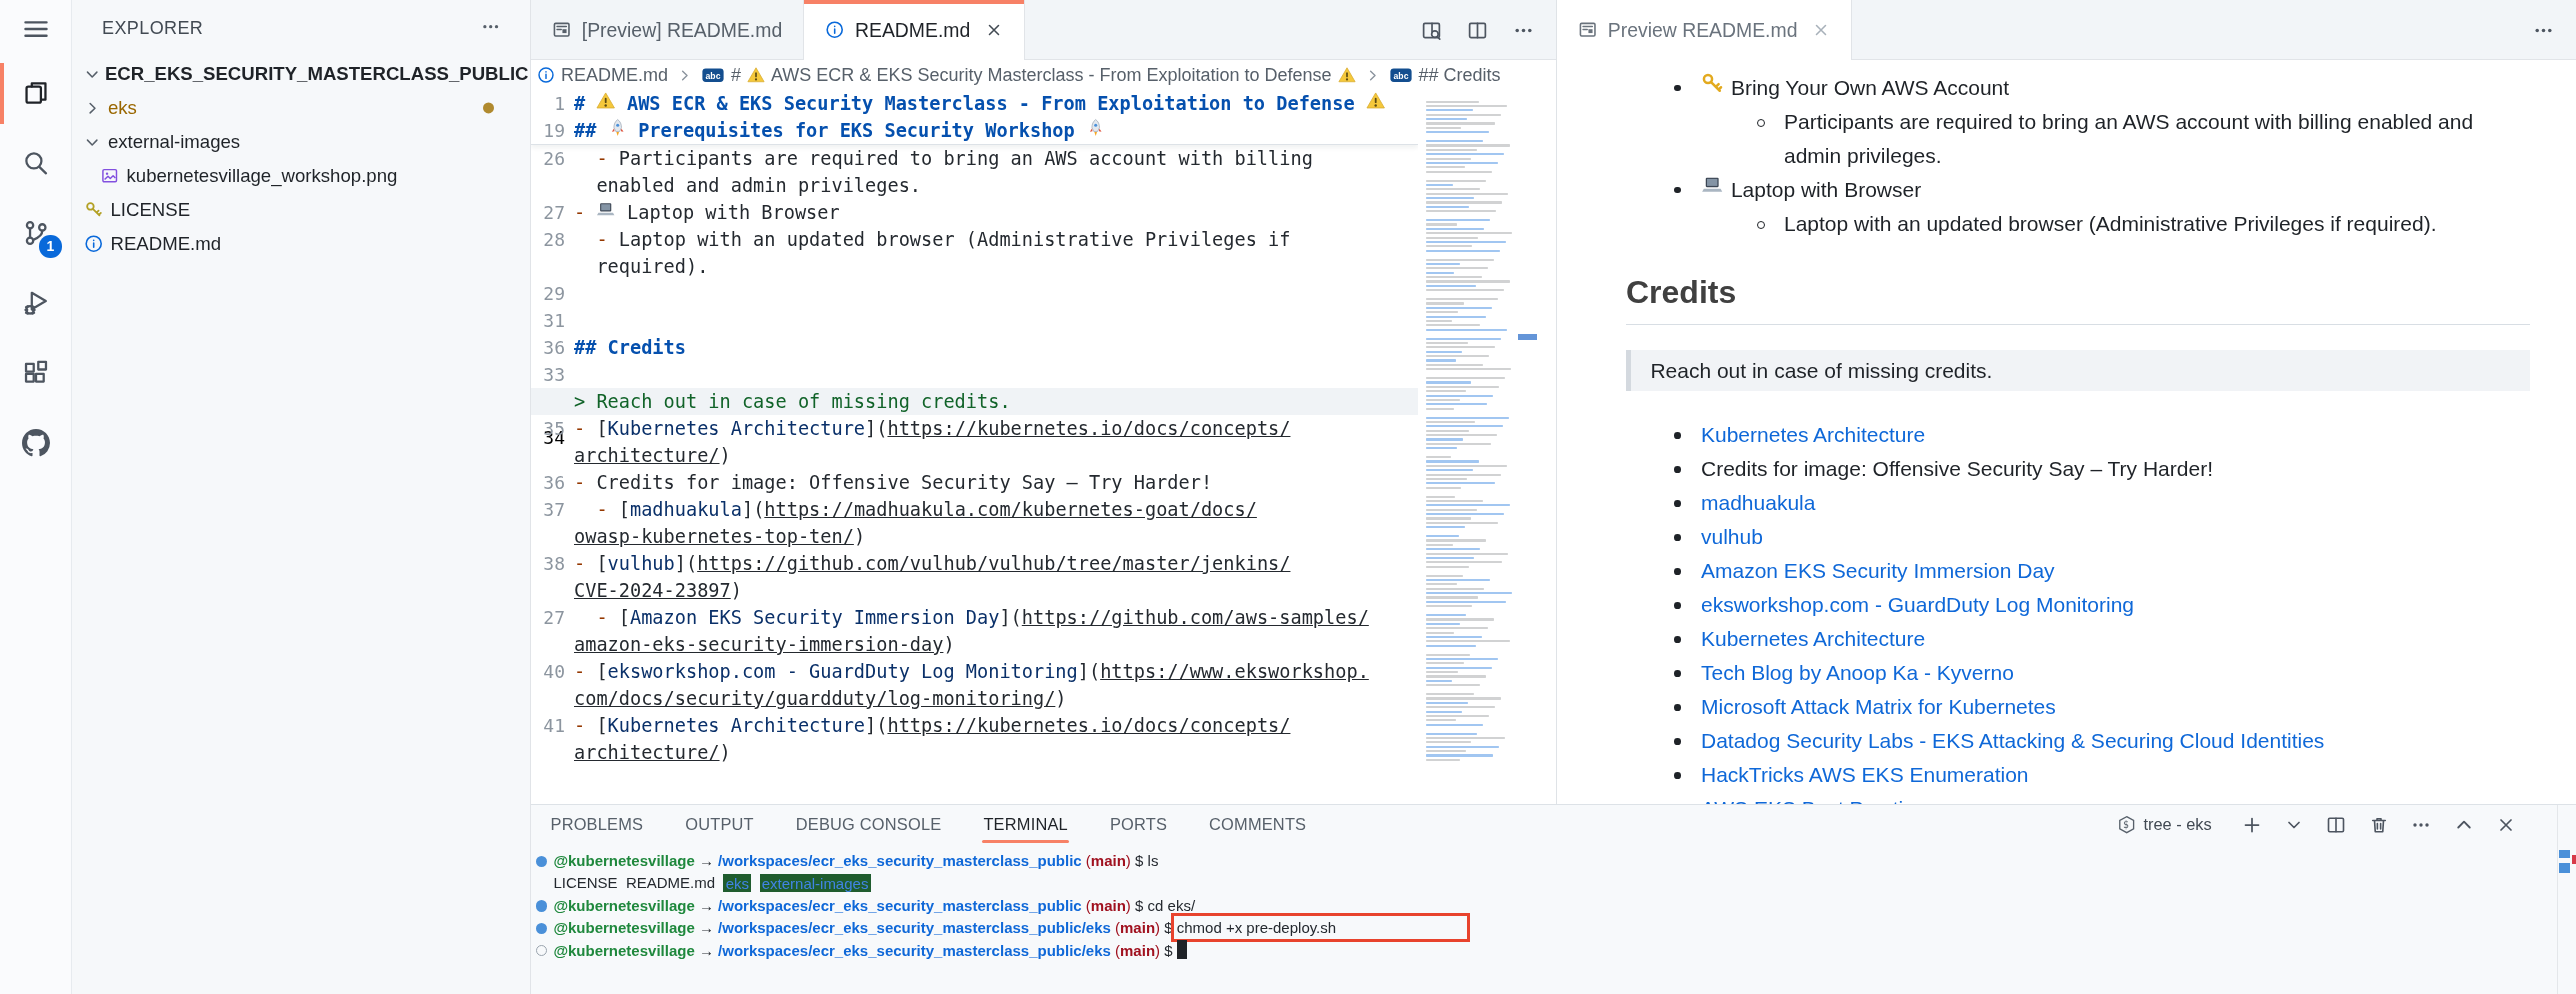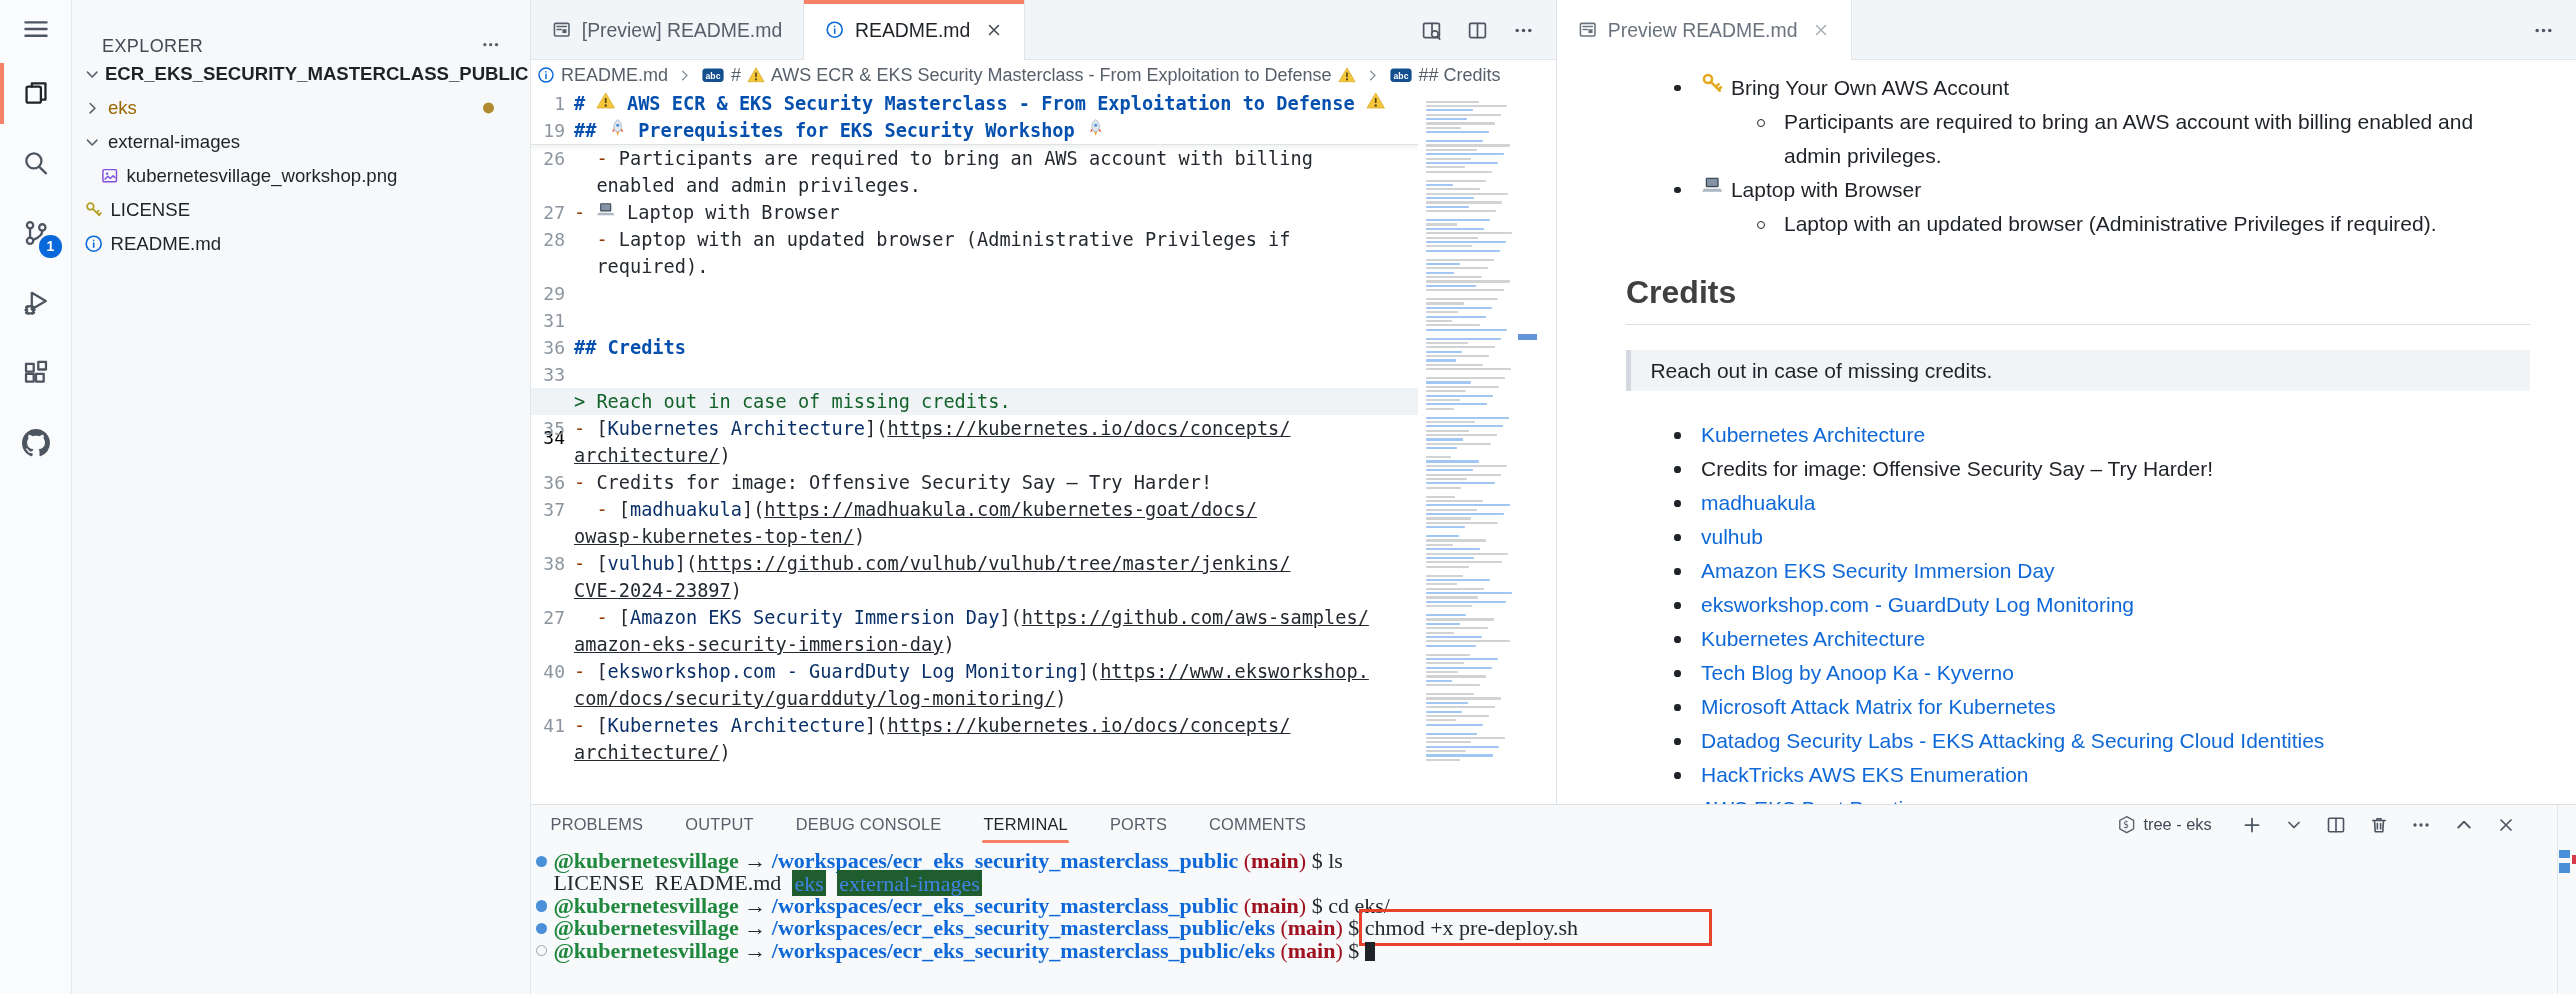--- a/index.html
+++ b/index.html
@@ -11,21 +11,21 @@
   .activitybar { position:absolute; left:0; top:0; width:72px; height:995px; background:#fafbfd; border-right:0.7px solid #e7ebef; z-index:5; }
   .ab-item { position:relative; width:72px; height:70px; display:flex; align-items:center; justify-content:center; color:#4d5560; cursor:pointer; }
   .ab-item.menu { height:58px; }
   .ab-item.active { color:#1f2328; }
   .ab-item.active::before { content:""; position:absolute; left:0; top:4.5px; bottom:4.5px; width:3.7px; background:#f78166; }
   .ab-badge { position:absolute; right:10.4px; bottom:10.4px; min-width:22.4px; height:22.4px; border-radius:11.2px; background:#0969da; color:#fff;
               font-size:14px; font-weight:bold; display:flex; align-items:center; justify-content:center; }
 
   
   .sidebar { position:absolute; left:72px; top:0; width:459px; height:995px; background:#f6f8fa; border-right:0.7px solid #e1e4e8; z-index:4; }
-  .sb-header { display:flex; align-items:flex-end; height:57px; padding:0 30px; }
+  .sb-header { display:flex; align-items:center; height:57px; padding:0 30px; }
   .sb-title { font-size:18px; color:#424a53; letter-spacing:0.4px; }
   .sb-more { margin-left:auto; color:#57606a; cursor:pointer; }
   .tree { position:relative; }
   .tree-row { position:relative; display:flex; align-items:center; height:34px; font-size:18.6px; color:#1f2328; cursor:pointer; padding-left:9px; }
   .tree-row .twisty { width:22.4px; display:flex; justify-content:center; color:#57606a; flex:none; }
   .tree-row .ficon { width:25px; display:flex; justify-content:center; flex:none; }
   .tree-row.nested { padding-left:25px; }
   .tree-row .lbl { margin-left:4.5px; white-space:nowrap; overflow:hidden; }
   .tree-row.rootrow .lbl { font-weight:bold; margin-left:1.5px; }
   .tree-row .lbl.modified { color:#9a6700; }
@@ -93,21 +93,21 @@
   .panel { position:absolute; left:531px; top:804px; width:2045px; height:191px; background:#f7f9fb; border-top:0.7px solid #dde2e7; }
   .panel-header { display:flex; align-items:center; height:39px; }
   .panel-tabs { display:flex; gap:39px; margin-left:18px; }
   .ptab { position:relative; font-size:16.4px; color:#57606a; letter-spacing:0.2px; padding:7.5px 1.5px; cursor:pointer; white-space:nowrap; }
   .ptab.active { color:#1f2328; }
   .ptab.active::after { content:""; position:absolute; left:0; right:0; bottom:-1.5px; height:3px; border-radius:1.5px; background:#f78166; }
   .panel-right { margin-left:auto; display:flex; align-items:center; gap:22.4px; padding-right:60px; color:#4d5560; }
   .pr-title { display:flex; align-items:center; gap:7.5px; font-size:16.4px; color:#424a53; margin-right:7.5px; }
   .pr-act { cursor:pointer; display:flex; }
 
-  .term { position:relative; font-family:Liberation Serif, serif; font-size:22px; padding-top:6px; }
+  .term { position:relative; font-family:Liberation Sans, sans-serif; font-size:15px; padding-top:6px; }
   .tline { display:flex; height:22.4px; line-height:22.4px; }
   .tdot { width:22.4px; flex:none; display:flex; align-items:center; justify-content:flex-end; padding-right:6px; }
   .tdot i { width:11.2px; height:11.2px; border-radius:50%; display:block; }
   .tdot i.filled { background:#4a90d9; }
   .tdot i.empty { border:1.9px solid #9aa4ae; background:transparent; }
   .tcode { white-space:pre; }
   .tk-tg { color:#1f883d; font-weight:600; }
   .tk-tp { color:#24292f; }
   .tk-tb { color:#0f68d8; font-weight:bold; }
   .tk-tr { color:#a0111f; }

